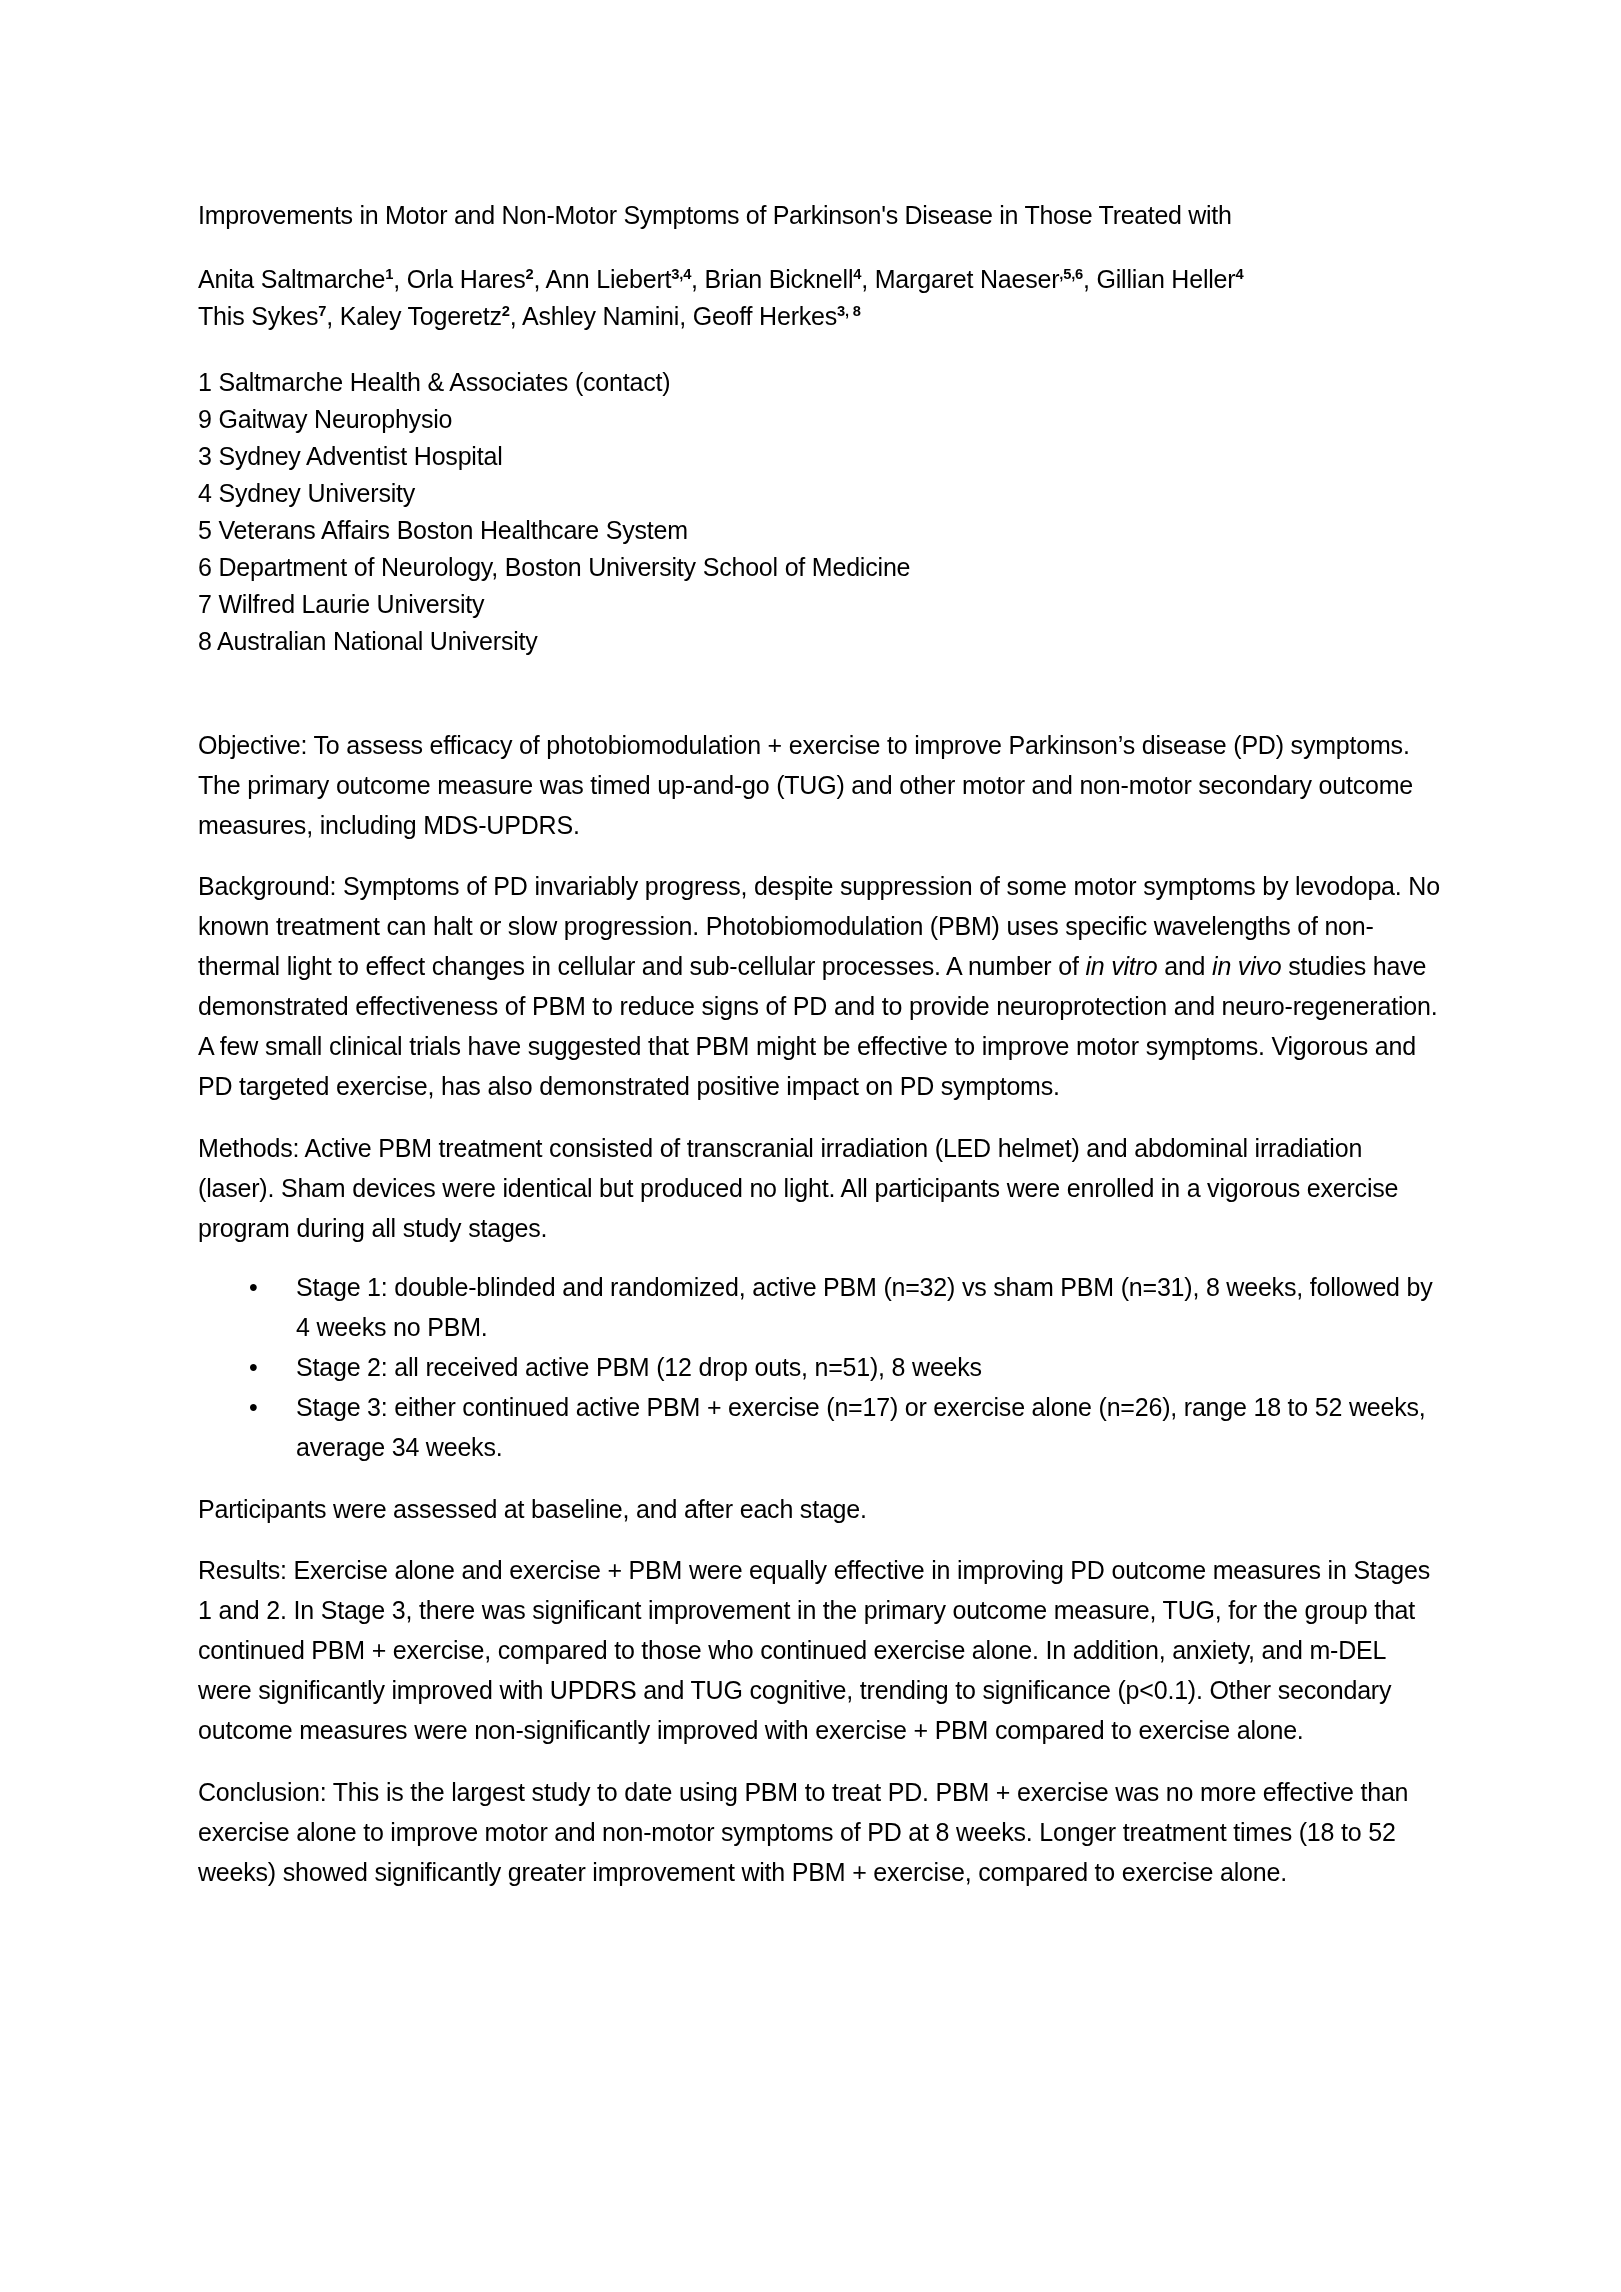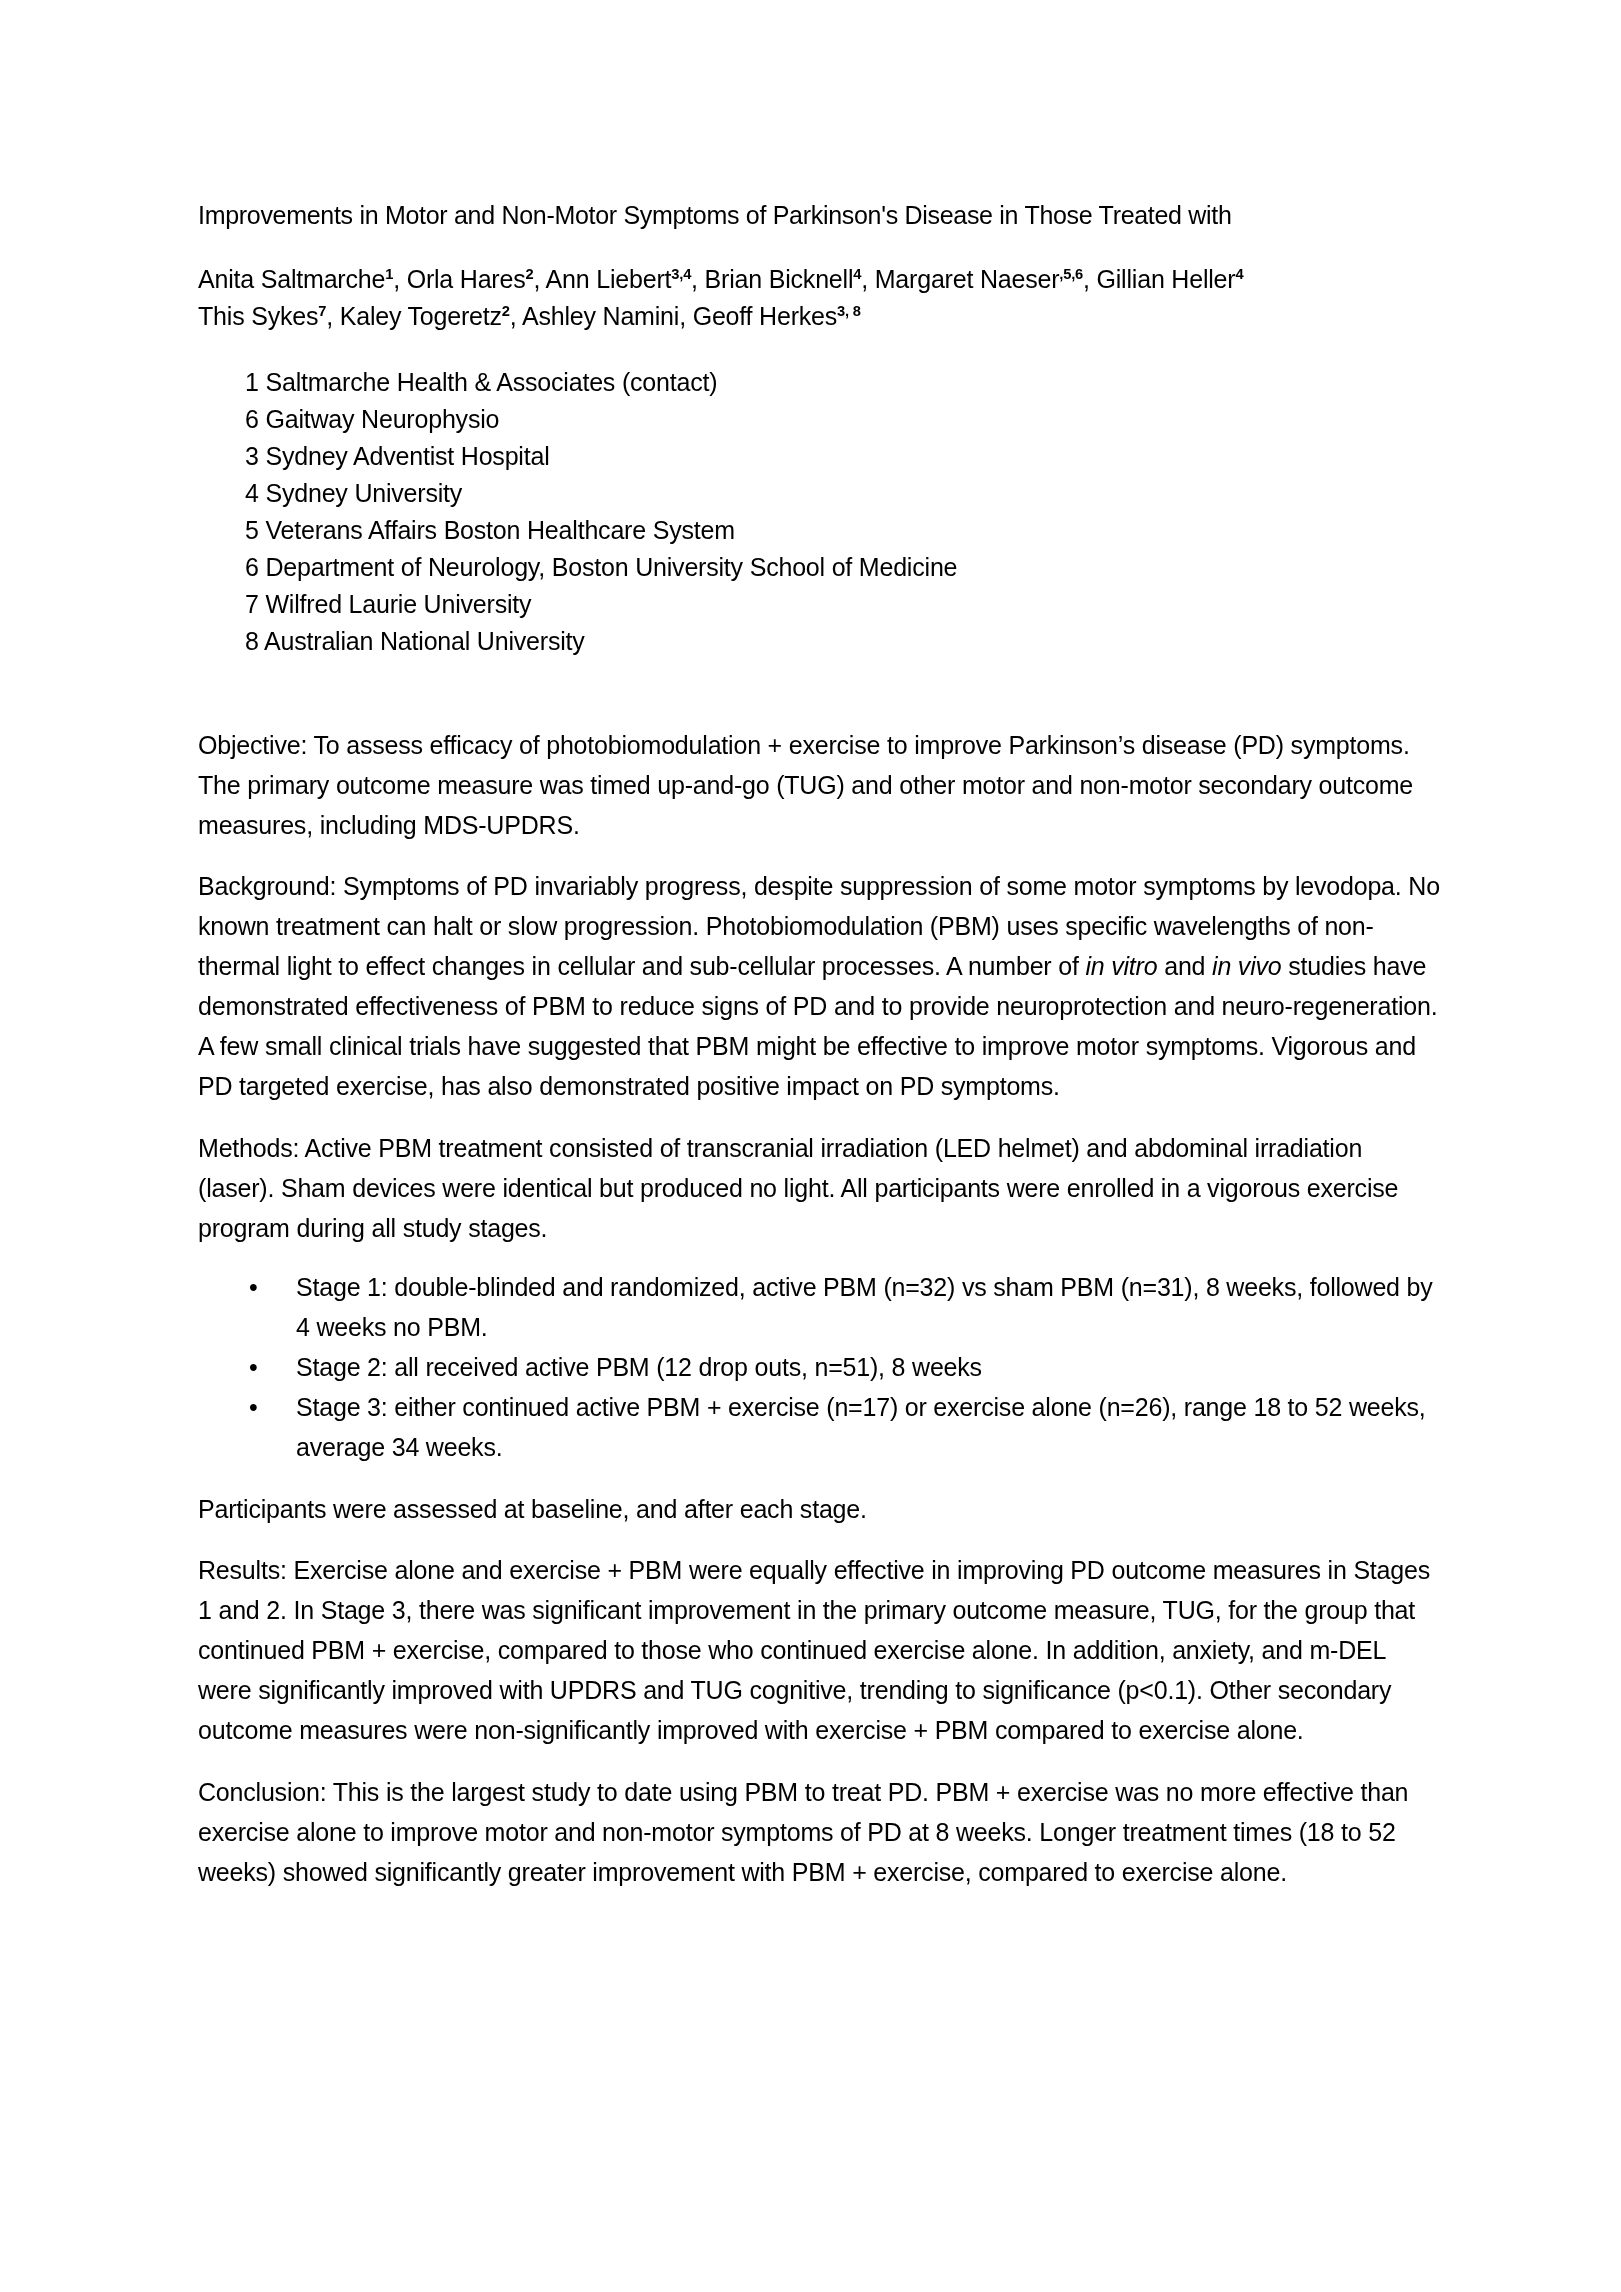--- a/index.html
+++ b/index.html
@@ -38,21 +38,20 @@
       font-size: 14.7px;
       font-weight: bold;
       vertical-align: 8.8px;
       line-height: 0;
     }
     .affiliations {
       margin-top: 29px;
       font-size: 25px;
       line-height: 37px;
       letter-spacing: -0.2px;
-      margin-left: 47px;
     }
     .affiliation {
       margin: 0;
     }
     .section {
       font-size: 25px;
       line-height: 40px;
       letter-spacing: -0.2px;
       margin: 0;
     }
@@ -92,21 +91,21 @@
     <span>Improvements in Motor and Non-Motor Symptoms of Parkinson's Disease in Those Treated with</span><br>
   </h1>
 
   <div class="authors">
     <span><span>Anita Saltmarche</span><sup>1</sup><span>, </span></span><span><span>Orla Hares</span><sup>2</sup><span>, </span></span><span><span>Ann Liebert</span><sup>3,4</sup><span>, </span></span><span><span>Brian Bicknell</span><sup>4</sup><span>, </span></span><span><span>Margaret Naeser</span><sup>,5,6</sup><span>, </span></span><span><span>Gillian Heller</span><sup>4</sup><span></span></span><br>
     <span><span>This Sykes</span><sup>7</sup><span>, </span></span><span><span>Kaley Togeretz</span><sup>2</sup><span>, </span></span><span><span>Ashley Namini</span><span>, </span></span><span><span>Geoff Herkes</span><sup>3, 8</sup></span>
   </div>
 
   <div class="affiliations">
     <p class="affiliation">1 Saltmarche Health &amp; Associates (contact)</p>
-    <p class="affiliation">6 Gaitway Neurophysio</p>
+    <p class="affiliation">9 Gaitway Neurophysio</p>
     <p class="affiliation">3 Sydney Adventist Hospital</p>
     <p class="affiliation">4 Sydney University</p>
     <p class="affiliation">5 Veterans Affairs Boston Healthcare System</p>
     <p class="affiliation">6 Department of Neurology, Boston University School of Medicine</p>
     <p class="affiliation">7 Wilfred Laurie University</p>
     <p class="affiliation">8 Australian National University</p>
   </div>
 
   <p class="section objective"><span class="label">Objective:</span><span> To assess efficacy of photobiomodulation + exercise to improve Parkinson’s disease (PD) symptoms. The primary outcome measure was timed up-and-go (TUG) and other motor and non-motor secondary outcome measures, including MDS-UPDRS.</span></p>
 

